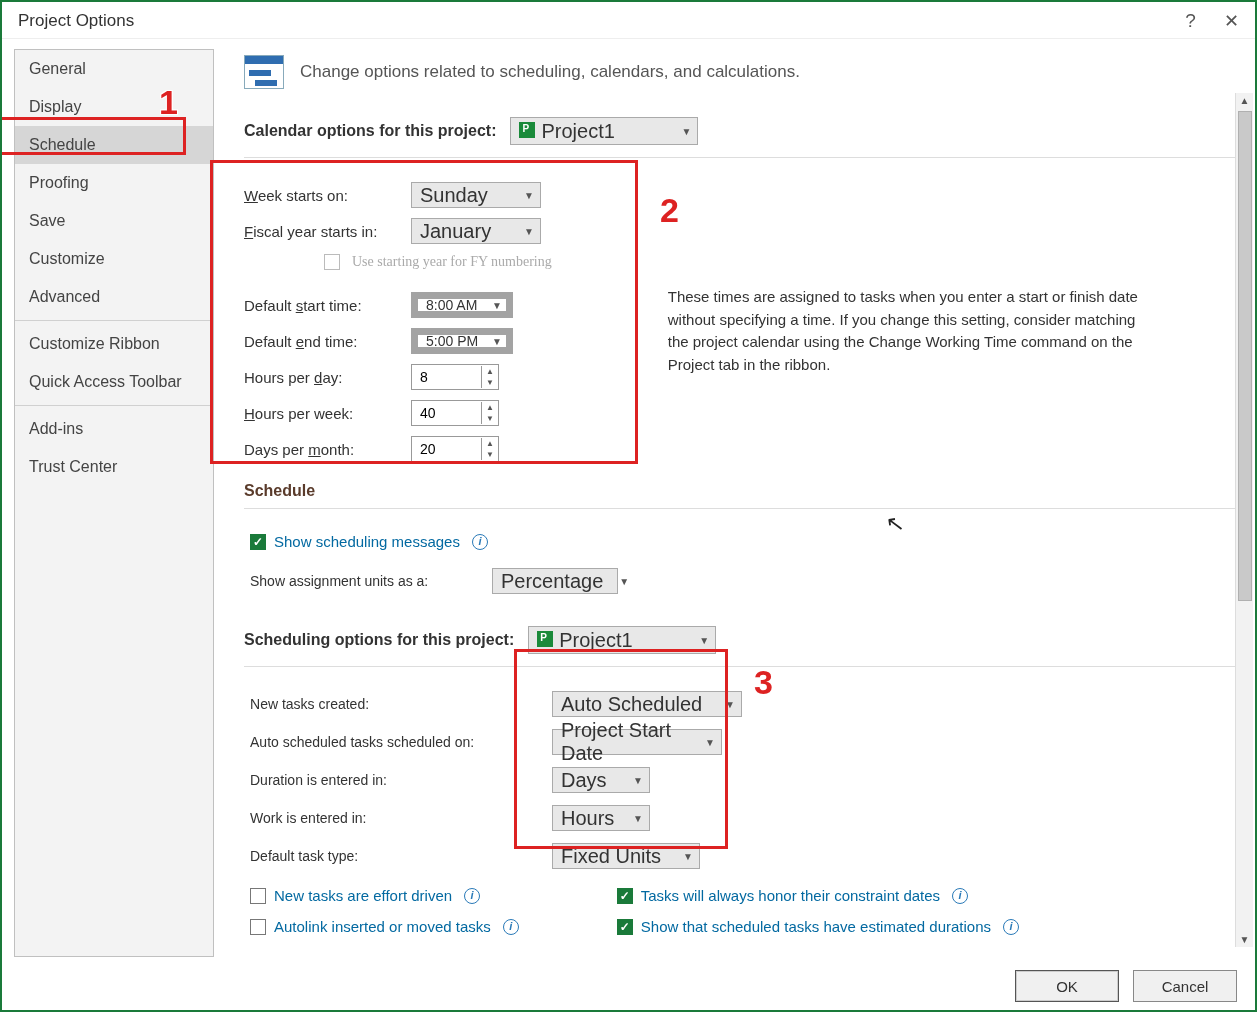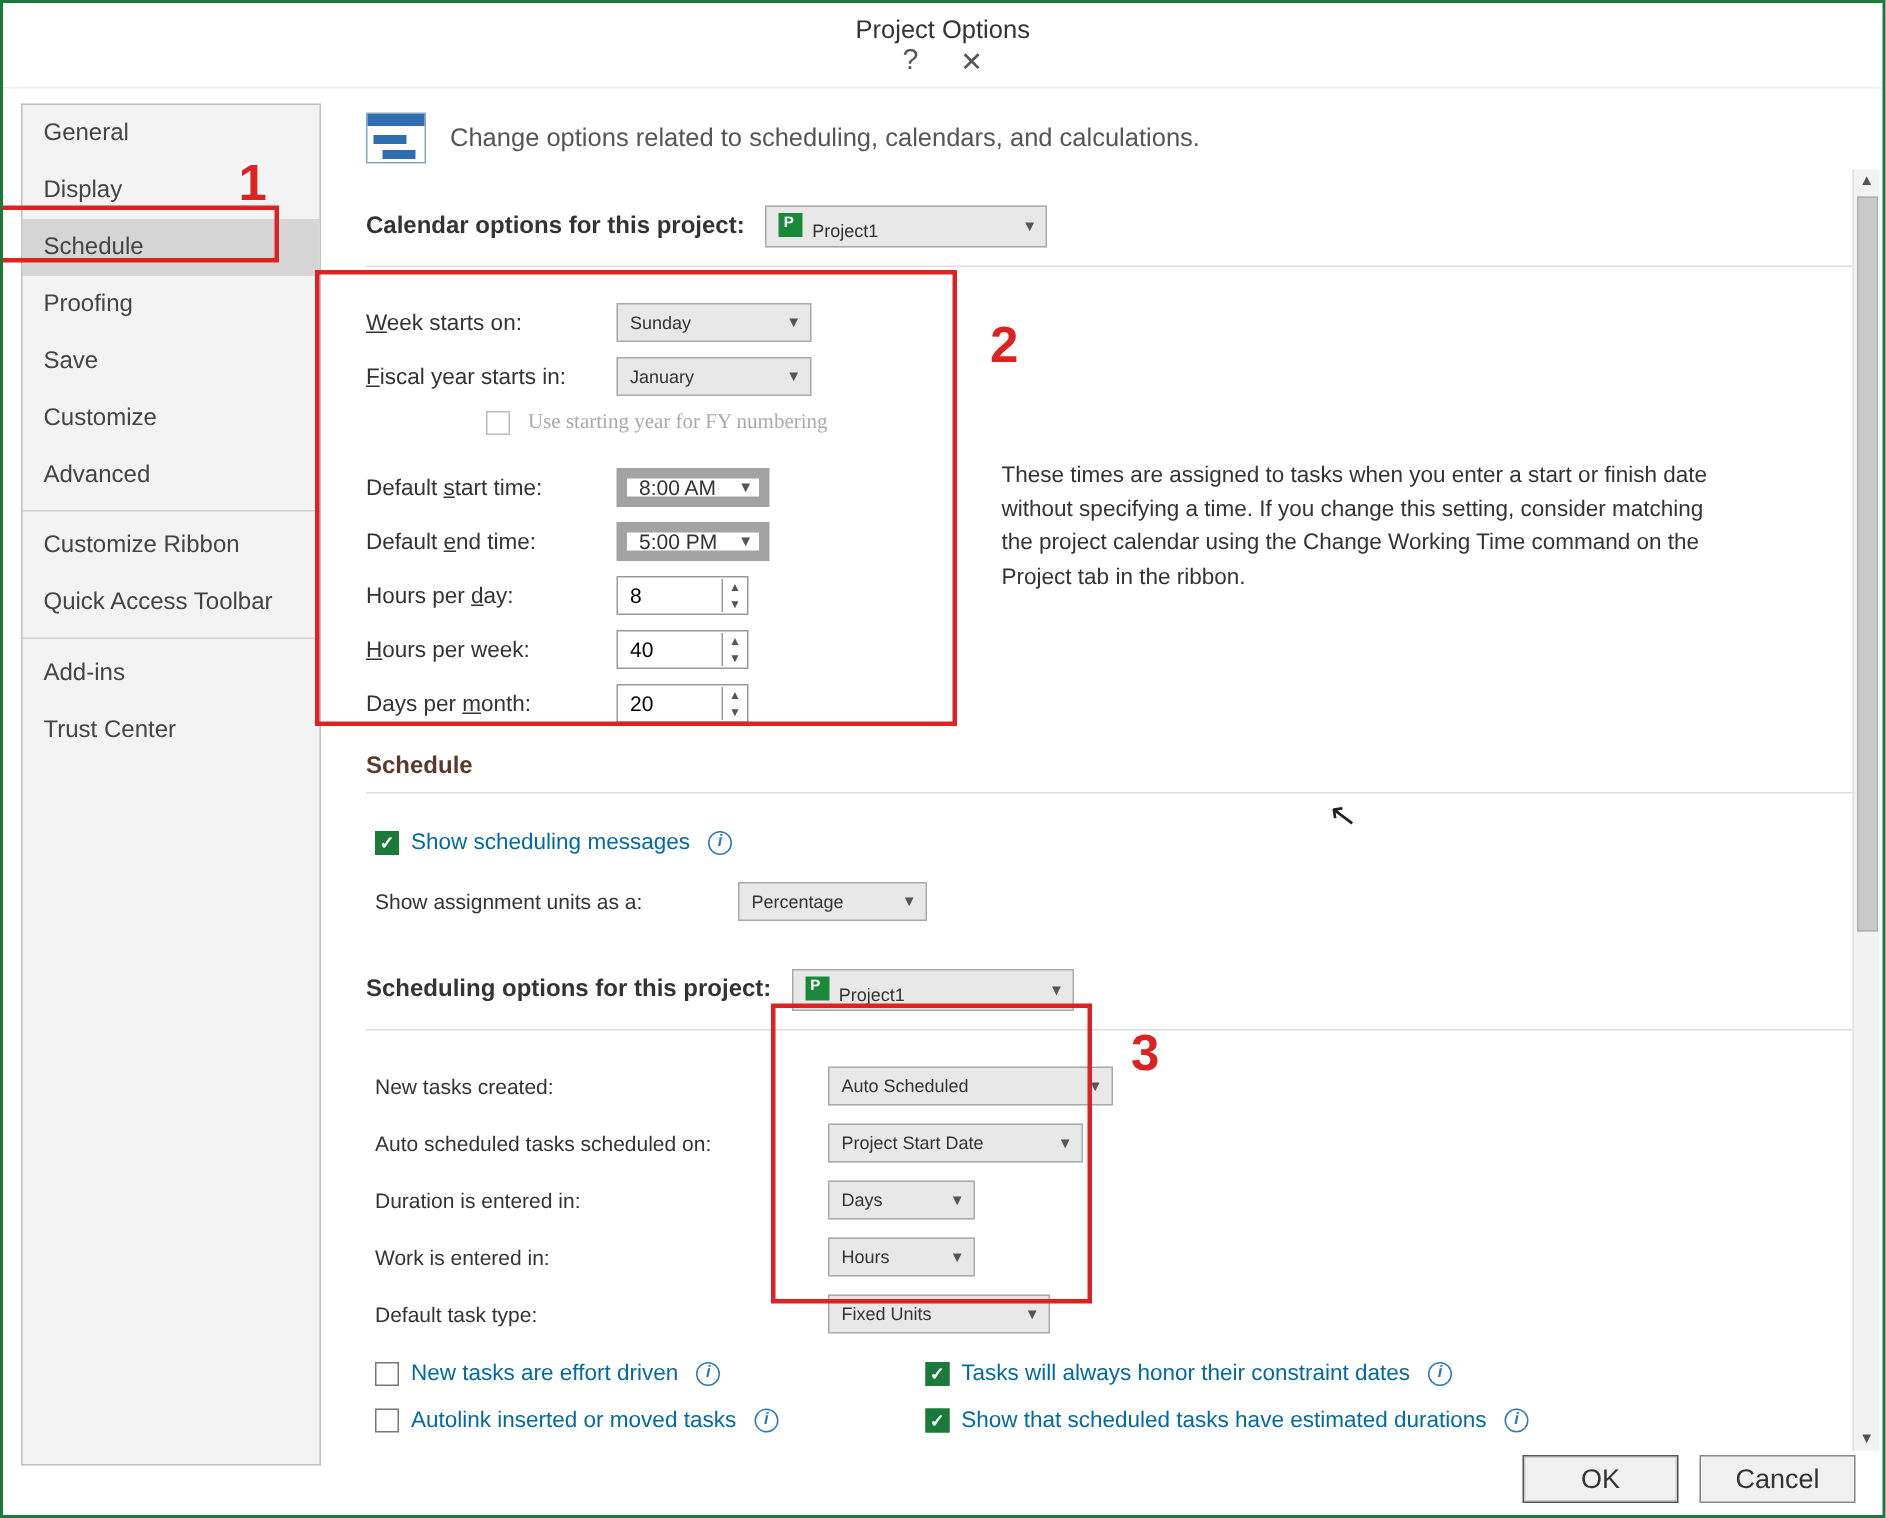--- a/index.html
+++ b/index.html
@@ -14,21 +14,20 @@
     position: relative;
     overflow: hidden;
   }
   .titlebar {
     display: flex;
     align-items: center;
     padding: 8px 16px 6px 16px;
     font-size: 17px;
     color: #333;
     border-bottom: 1px solid #eee;
-    flex-direction: column;
   }
   .titlebar-title { flex: 1; }
   .titlebar-icons { display:flex; gap:28px; align-items:center; font-size:18px; color:#555;}
   .help-icon::after { content:"?"; font-size:19px; }
   .close-icon::after { content:"✕"; font-size:18px; }
   .main { display:flex; height: calc(100% - 90px); }
   .sidebar {
     width: 200px;
     border: 1px solid #c0c0c0;
     margin: 10px 0 0 12px;
@@ -62,21 +61,21 @@
   .header-icon::after {
     content:""; position:absolute; top:14px; left:4px; width:22px; height:6px; background:#2f6db0;
     box-shadow: 6px 10px 0 0 #2f6db0;
   }
   .header-text { font-size:17px; color:#555; }
   .section-label { font-size:16px; font-weight:600; color:#333; margin-right:14px; }
   .section-row { display:flex; align-items:center; margin-bottom:12px; flex-wrap:wrap;}
   .hr { border-bottom:1px solid #ddd; margin:6px 0 14px 0; }
   .dropdown {
     display:inline-flex; align-items:center; justify-content:space-between;
-    background:#e8e8e8; border:1px solid #aaa; height:26px; padding:0 6px 0 8px; font-size:12px; color:#333;
+    background:#e8e8e8; border:1px solid #aaa; height:26px; padding:0 6px 0 8px; font-size:20px; color:#333;
     cursor:pointer;
   }
   .dropdown.lg { height:28px; }
   .caret { margin-left:16px; font-size:10px; color:#555; }
   .caret::after { content:"▼"; }
   .proj-icon { width:16px; height:16px; background:#1a8a3a; display:inline-block; margin-right:6px; position:relative;}
   .proj-icon::after { content:"P"; color:#fff; font-size:10px; font-weight:bold; position:absolute; left:3px; top:1px;}
   .form-group { display:flex; flex-direction:column; gap:10px; padding:10px 16px 16px 0; }
   .form-row { display:flex; align-items:center; gap:12px; }
   .form-label { width:155px; font-size:15px; color:#333; }
@@ -107,21 +106,21 @@
   }
   .cursor-arrow { position:absolute; font-size:22px; color:#222; transform: rotate(-8deg);}
   .section-title {
     font-size:16px; font-weight:600; color:#5a3b2b; margin:4px 0 8px 0;
   }
   .two-col { display:flex; gap:100px; align-items:flex-start; }
   .footer {
     position:absolute; bottom:8px; right:18px; display:flex; gap:14px;
   }
   .btn {
-    width:104px; height:32px; border:1px solid #888; background:#f0f0f0; font-size:18px; cursor:pointer;
+    width:104px; height:32px; border:1px solid #888; background:#f0f0f0; font-size:15px; cursor:pointer;
     display:flex; align-items:center; justify-content:center;
   }
   .btn.primary { border:1.5px solid #555; box-shadow: inset 0 0 0 1px #ccc;}
 </style>
 </head>
 <body>
 
 <div class="titlebar">
   <span class="titlebar-title">Project Options</span>
   <span class="titlebar-icons">

